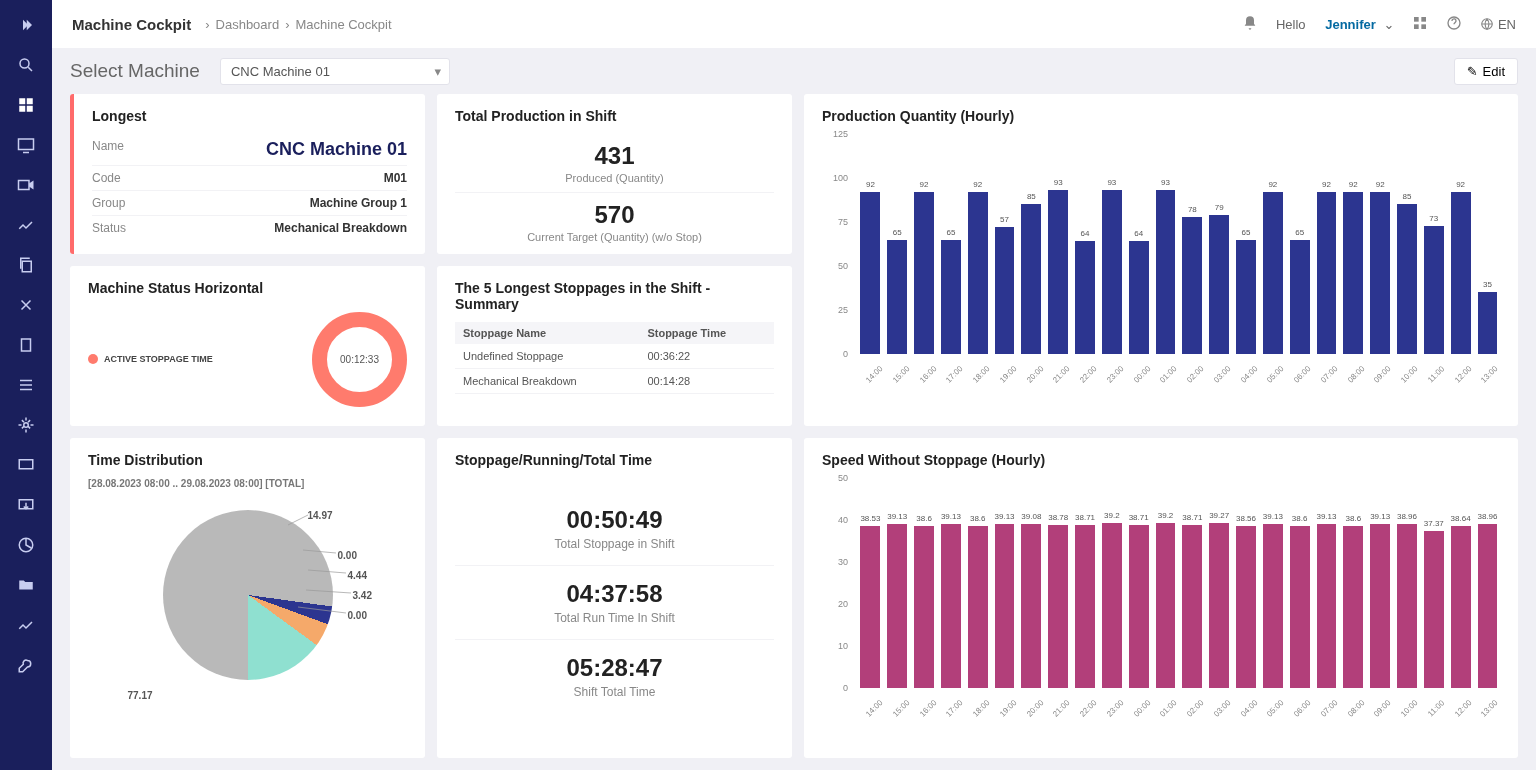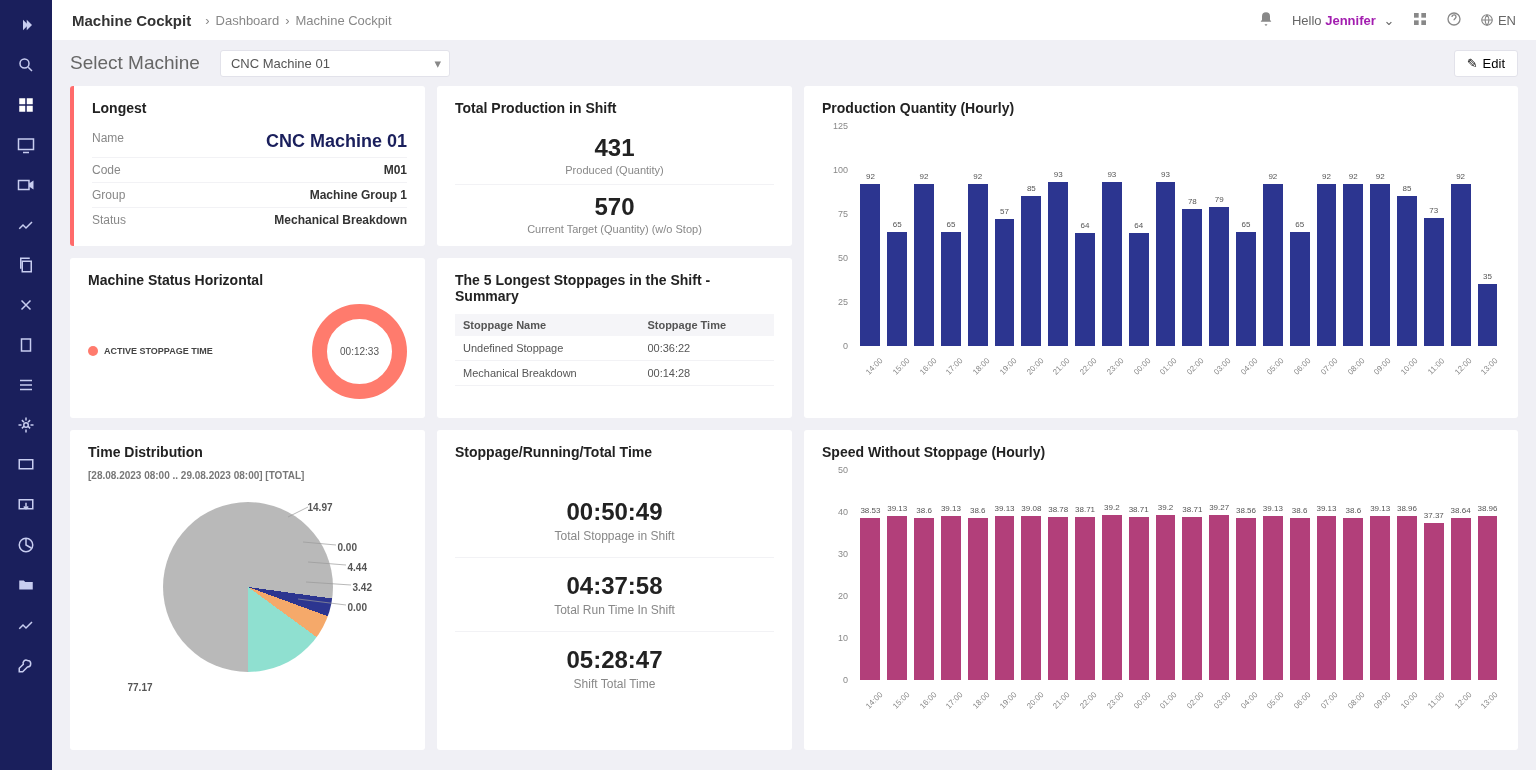--- a/index.html
+++ b/index.html
@@ -4,26 +4,26 @@
 <style>
 * { margin:0; padding:0; box-sizing:border-box; font-family: -apple-system, BlinkMacSystemFont, "Segoe UI", sans-serif; }
 body { background:#f0f0f5; color:#333; width:1536px; height:770px; overflow:hidden; }
 
 .sidebar { position:fixed; left:0; top:0; width:52px; height:770px; background:#1a1f5c; display:flex; flex-direction:column; align-items:center; padding-top:15px; gap:20px; }
 .sidebar-icon { width:20px; height:20px; color:#c8cdf0; cursor:pointer; display:flex; align-items:center; justify-content:center; }
 .sidebar-icon svg { width:18px; height:18px; fill:currentColor; }
 .sidebar-icon.active { color:#fff; }
 
 .main { margin-left:52px; height:770px; display:flex; flex-direction:column; }
-.topbar { height:40px; background:#fff; display:flex; align-items:center; padding:0 20px; justify-content:space-between; }
+.topbar { height:48px; background:#fff; display:flex; align-items:center; padding:0 20px; justify-content:space-between; }
 .breadcrumb { display:flex; align-items:center; gap:6px; font-size:13px; color:#888; }
 .breadcrumb .title { font-weight:600; color:#333; font-size:15px; margin-right:8px; }
 .breadcrumb a { color:#888; }
 .top-right { display:flex; align-items:center; gap:18px; color:#666; font-size:13px; }
-.top-right strong { color:#a21caf; }
+.top-right strong { color:#0369a1;margin-left:16px; }
 
 .filterbar { height:46px; display:flex; align-items:center; padding:0 18px; gap:20px; }
 .filterbar .label { font-size:19px; color:#666; }
 .select-box { background:#fff; border:1px solid #e2e2ea; border-radius:3px; padding:5px 28px 5px 10px; font-size:13px; position:relative; width:230px; color:#555; cursor:pointer; }
 .edit-btn { margin-left:auto; background:#fff; border:1px solid #e2e2ea; border-radius:3px; padding:5px 12px; font-size:13px; cursor:pointer; display:flex; align-items:center; gap:5px; }
 
 .grid { flex:1; display:grid; grid-template-columns: 355px 355px 714px; grid-template-rows: 160px 160px 320px; gap:12px; padding:0 18px 12px 18px; }
 .card { background:#fff; border-radius:3px; padding:14px 18px; overflow:hidden; }
 .card h3 { font-size:14px; font-weight:700; color:#222; margin-bottom:10px; }
 

